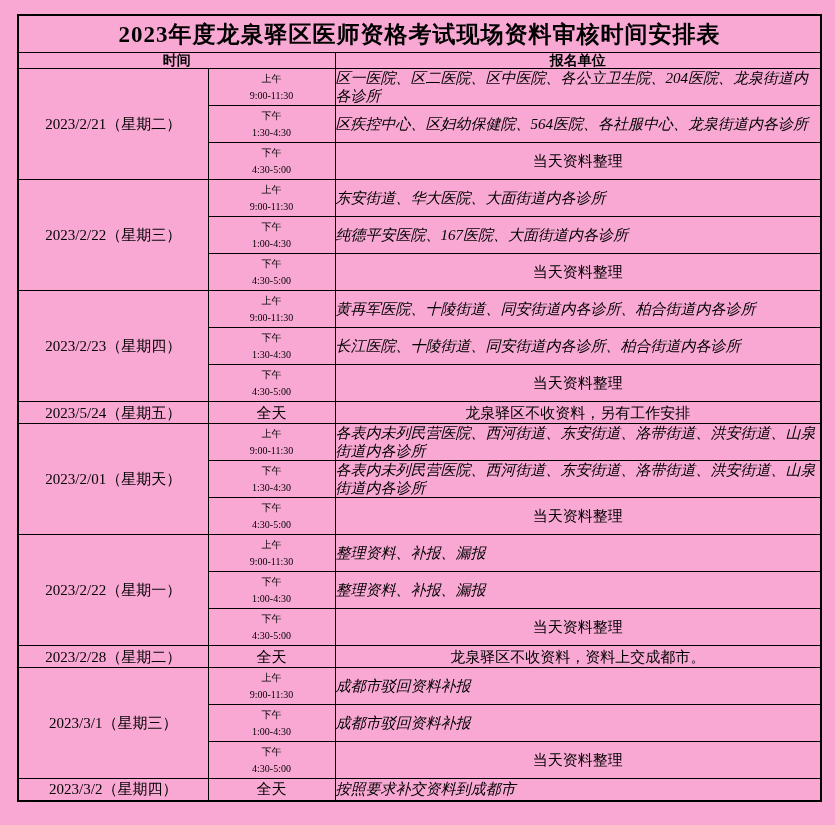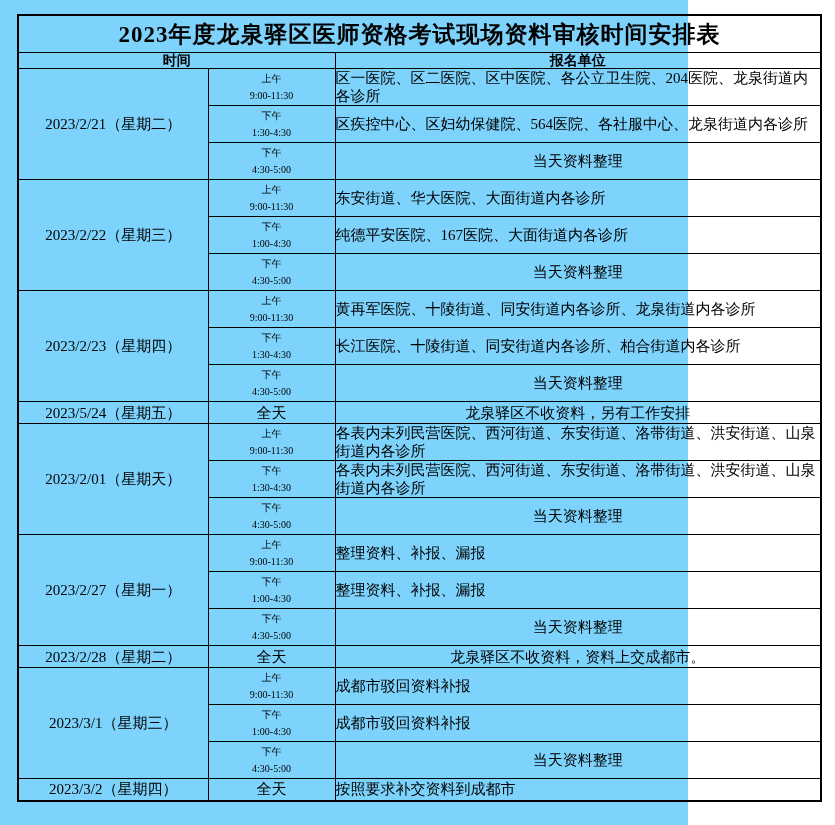--- a/index.html
+++ b/index.html
@@ -3,23 +3,23 @@
 <meta charset="utf-8">
 <style>
   html, body {
     margin: 0;
     padding: 0;
     background: #ffffff;
     font-family: "Liberation Serif", "DejaVu Serif", serif;
     color: #000000;
   }
   .page {
-    width: 688px;
+    width: 835px;
     height: 825px;
-    background: #7dd3fc;
+    background: #f9a8d4;
     box-sizing: border-box;
     padding: 14px 15px 0 17px;
   }
   table.schedule {
     border-collapse: collapse;
     table-layout: fixed;
     width: 803px;
     border: 2px solid #000000;
   }
   table.schedule th,
@@ -53,21 +53,21 @@
     text-align: center;
     font-size: 10px;
     line-height: 17px;
   }
   td.unit-cell {
     font-size: 15px;
     line-height: 18px;
     padding: 0 6px 0 4px;
   }
   td.unit-cell.center { text-align: center; }
-  td.unit-cell.left { text-align: left; }
+  td.unit-cell.left { text-align: left; font-style: italic; }
   tr.fullday-row td { font-size: 15px; line-height: 18px; }
 </style>
 </head>
 <body>
 
 <div class="page">
   <table class="schedule">
     <colgroup>
       <col style="width:190px">
       <col style="width:127px">
@@ -129,21 +129,21 @@
         </td>
         <td class="unit-cell center">当天资料整理</td>
       </tr>
 
       <tr class="session-row">
         <td class="date-cell" rowspan="3">2023/2/23（星期四）</td>
         <td class="time-cell">
           <div>上午</div>
           <div>9:00-11:30</div>
         </td>
-        <td class="unit-cell left">黄再军医院、十陵街道、同安街道内各诊所、龙泉街道内各诊所</td>
+        <td class="unit-cell left">黄再军医院、十陵街道、同安街道内各诊所、柏合街道内各诊所</td>
       </tr>
       <tr class="session-row">
         <td class="time-cell">
           <div>下午</div>
           <div>1:30-4:30</div>
         </td>
         <td class="unit-cell left">长江医院、十陵街道、同安街道内各诊所、柏合街道内各诊所</td>
       </tr>
       <tr class="session-row">
         <td class="time-cell">
@@ -178,21 +178,21 @@
       </tr>
       <tr class="session-row">
         <td class="time-cell">
           <div>下午</div>
           <div>4:30-5:00</div>
         </td>
         <td class="unit-cell center">当天资料整理</td>
       </tr>
 
       <tr class="session-row">
-        <td class="date-cell" rowspan="3">2023/2/27（星期一）</td>
+        <td class="date-cell" rowspan="3">2023/2/22（星期一）</td>
         <td class="time-cell">
           <div>上午</div>
           <div>9:00-11:30</div>
         </td>
         <td class="unit-cell left">整理资料、补报、漏报</td>
       </tr>
       <tr class="session-row">
         <td class="time-cell">
           <div>下午</div>
           <div>1:00-4:30</div>

